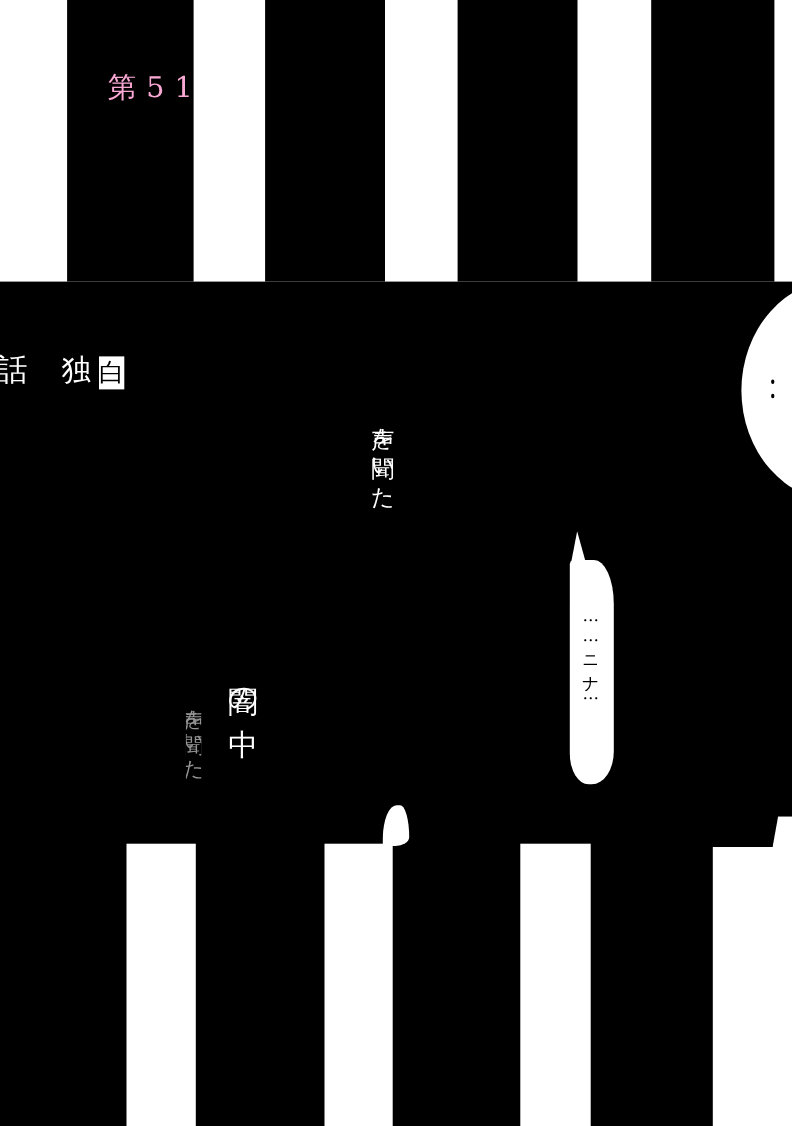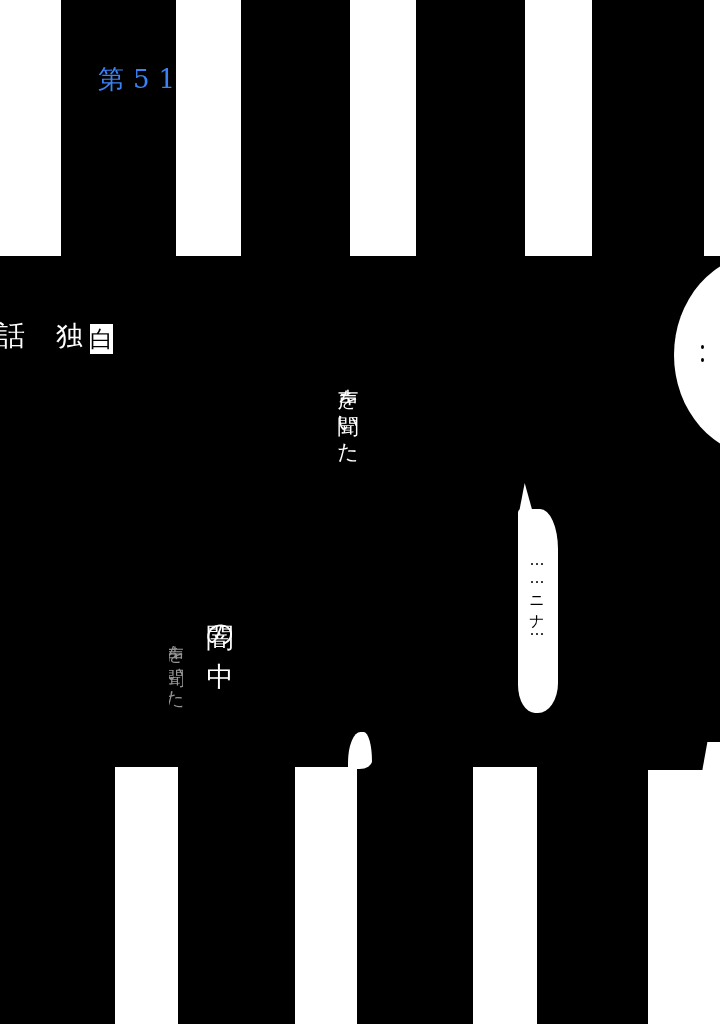--- a/index.html
+++ b/index.html
@@ -23,21 +23,21 @@
   .bstripe{position:absolute;background:#fff;}
   #b-s1{left:115px;top:767px;width:63px;height:257px;}
   #b-s2{left:295px;top:767px;width:62px;height:257px;}
   #b-s3{left:473px;top:767px;width:64px;height:257px;}
   #b-s4{left:648px;top:770px;width:72px;height:254px;}
   #b-s4-wedge{left:702px;top:742px;width:18px;height:30px;background:#fff;
     clip-path:polygon(30% 0,100% 0,100% 100%,0 100%);}
   
   #chapter-number{
     left:98px;top:62px;width:80px;
-    color:#3b82f6;font-size:26px;letter-spacing:9px;white-space:nowrap;
+    color:#f9a8d4;font-size:26px;letter-spacing:9px;white-space:nowrap;
   }
   
   #chapter-suffix{left:-3px;top:317px;color:#fff;font-size:28px;}
   #title-char-1{left:56px;top:318px;color:#fff;font-size:27px;}
   #title-box{
     left:90px;top:324px;width:23px;height:30px;background:#fff;
     display:flex;align-items:center;justify-content:center;
   }
   #title-char-2{color:#000;font-size:23px;line-height:1;}
   

